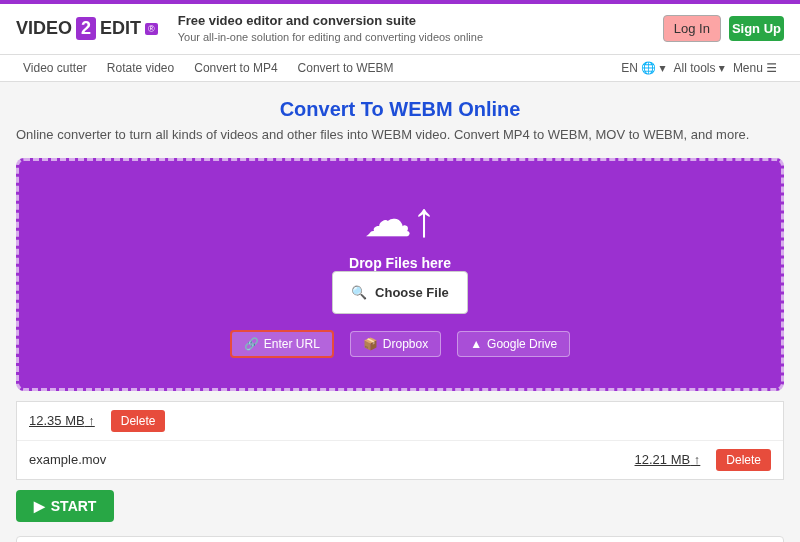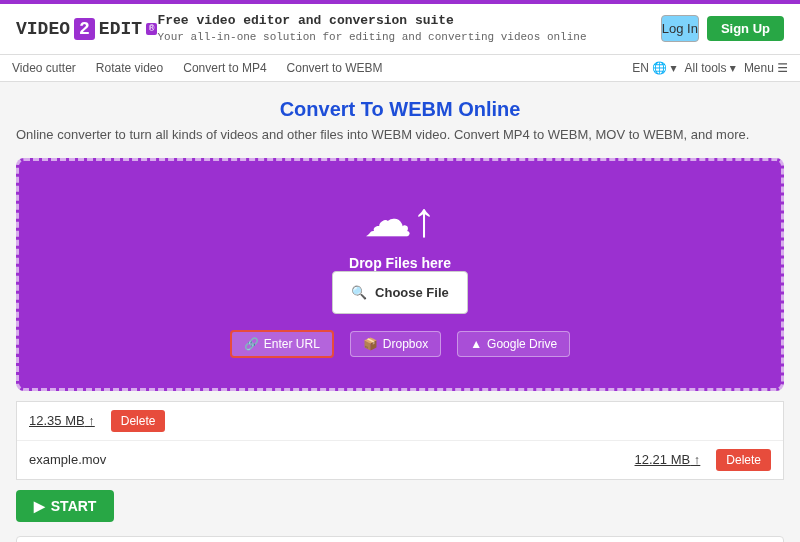--- a/index.html
+++ b/index.html
@@ -7,36 +7,36 @@
 
     
     .header {
       background: #fff;
       border-bottom: 1px solid #ddd;
       padding: 8px 16px;
       display: flex;
       align-items: center;
       justify-content: space-between;
     }
-    .header-left { display: flex; align-items: center; gap: 0; font-family: Liberation Mono, monospace; }
+    .header-left { display: flex; align-items: center; gap: 20px; }
     .logo { display: flex; align-items: center; gap: 4px; }
     .logo-text { font-size: 18px; font-weight: bold; color: #333; }
     .logo-2 { background: #9b30d0; color: #fff; padding: 1px 5px; border-radius: 3px; font-weight: bold; font-size: 18px; }
     .logo-badge { background: #9b30d0; color: #fff; font-size: 9px; padding: 1px 3px; border-radius: 2px; vertical-align: super; }
     .header-tagline { font-size: 11px; color: #666; line-height: 1.4; }
     .header-tagline strong { font-size: 13px; color: #333; }
     .header-right { display: flex; align-items: center; gap: 8px; }
-    .btn-login { padding: 5px 0; border: 1px solid #aaa; border-radius: 4px; background: #7dd3fc; cursor: pointer; font-size: 13px; color: #333; }
-    .btn-signup { padding: 5px 14px; border: none; border-radius: 4px; background: #28a745; cursor: pointer; font-size: 13px; color: #fff; font-weight: bold; }
+    .btn-login { padding: 5px 10px; border: 1px solid #aaa; border-radius: 4px; background: #fca5a5; cursor: pointer; font-size: 13px; color: #333; }
+    .btn-signup { padding: 5px 3px; border: none; border-radius: 4px; background: #28a745; cursor: pointer; font-size: 13px; color: #fff; font-weight: bold; }
 
     
     .nav {
       background: #fff;
       border-bottom: 1px solid #ddd;
-      padding: 6px 12px;
+      padding: 6px 23px;
       display: flex;
       align-items: center;
       gap: 20px;
     }
     .nav-item { font-size: 12px; color: #555; cursor: pointer; text-decoration: none; }
     .nav-right { margin-left: auto; display: flex; align-items: center; gap: 8px; font-size: 12px; color: #555; }
     .nav-right span { cursor: pointer; }
 
     
     .page { padding: 16px; background: #f5f5f5; min-height: 480px; }

